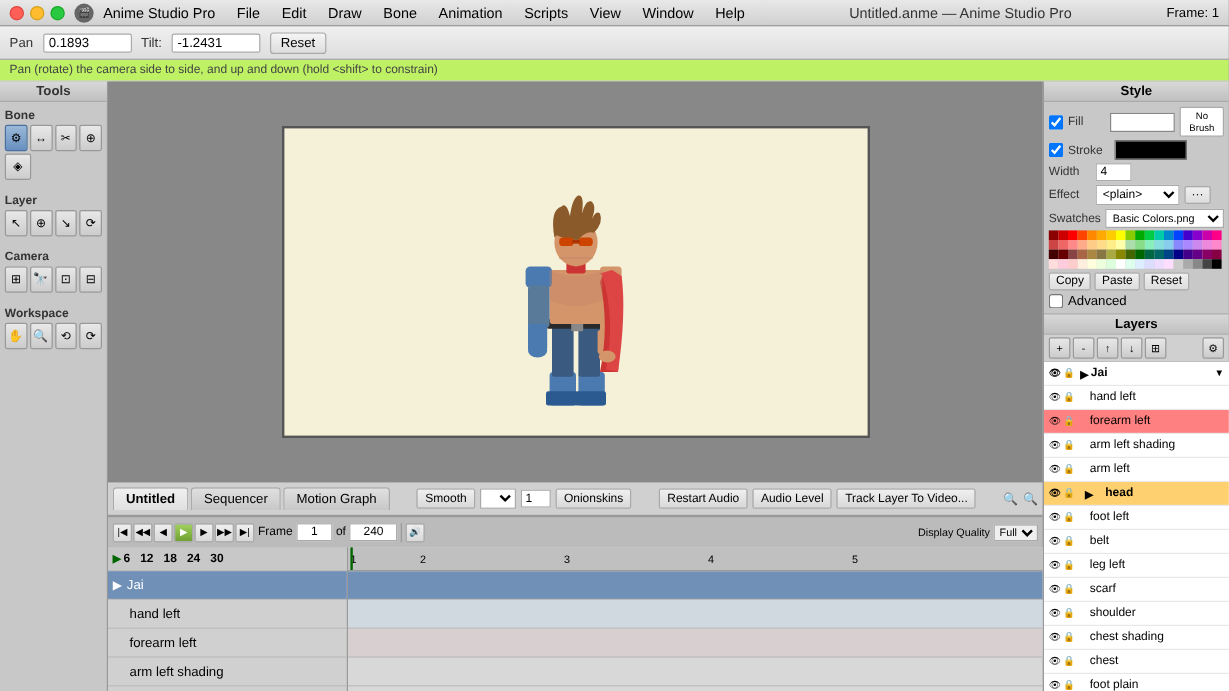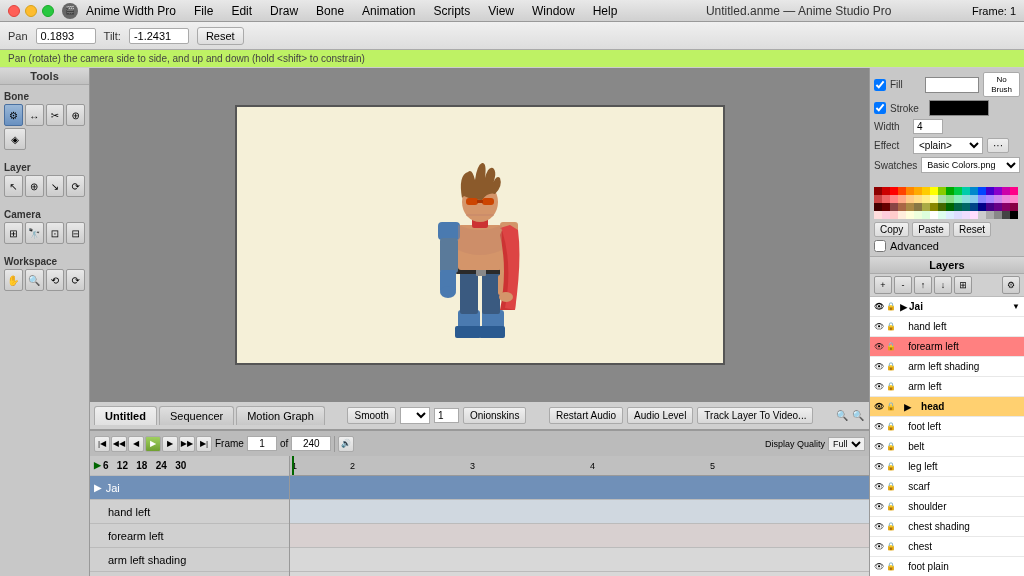--- a/index.html
+++ b/index.html
@@ -14,21 +14,21 @@
     .tl-yellow { background: #febc2e; border: 1px solid #d6a21b; }
     .tl-green { background: #28c840; border: 1px solid #1aab29; }
     .menu-items { display: flex; gap: 2px; }
     .menu-item { padding: 2px 8px; font-size: 12px; color: #000; cursor: pointer; border-radius: 3px; }
     .menubar-title { flex: 1; text-align: center; font-size: 12px; color: #333; }
     .menubar-right { display: flex; gap: 4px; align-items: center; }
 
     
     .toolbar { background: linear-gradient(to bottom, #f0f0f0, #ddd); height: 28px; display: flex; align-items: center; padding: 0 8px; border-bottom: 1px solid #aaa; gap: 8px; }
     .toolbar-label { font-size: 11px; color: #333; }
-    .toolbar-value { font-size: 11px; color: #000; padding: 1px 4px; background: white; border: 1px solid #aaa; border-radius: 2px; width: 60px; }
+    .toolbar-value { font-size: 11px; color: #000; padding: 1px 4px; background: white; border: 1px solid #aaa; border-radius: 2px; width: 74px; }
     .toolbar-btn { padding: 2px 8px; background: linear-gradient(to bottom, #f5f5f5, #ddd); border: 1px solid #aaa; border-radius: 3px; font-size: 11px; cursor: pointer; }
 
     
     .infobar { background: #bef264; height: 18px; display: flex; align-items: center; padding: 0 8px; border-bottom: 1px solid #ccc; font-size: 10px; color: #444; }
 
     
     .main-layout { display: flex; height: calc(576px - 22px - 28px - 18px); }
 
     
     .tools-panel { width: 90px; background: #c8c8c8; border-right: 1px solid #999; display: flex; flex-direction: column; }
@@ -56,21 +56,21 @@
     .right-panel { width: 155px; background: #c8c8c8; border-left: 1px solid #999; display: flex; flex-direction: column; overflow: hidden; }
 
     .style-panel { padding: 4px; }
     .style-row { display: flex; align-items: center; margin-bottom: 3px; gap: 4px; }
     .style-label { font-size: 10px; color: #333; width: 35px; }
     .color-swatch { width: 60px; height: 16px; border: 1px solid #888; }
     .style-input { width: 30px; padding: 1px 3px; font-size: 10px; border: 1px solid #aaa; background: white; }
     .no-brush-btn { padding: 2px 4px; background: white; border: 1px solid #aaa; border-radius: 2px; font-size: 9px; cursor: pointer; width: 40px; text-align: center; }
     .select-dropdown { font-size: 10px; border: 1px solid #aaa; background: white; padding: 1px; width: 70px; }
     .small-btn { padding: 1px 5px; background: linear-gradient(to bottom, #f0f0f0, #ddd); border: 1px solid #aaa; border-radius: 2px; font-size: 10px; cursor: pointer; }
-    .swatches-row { display: flex; align-items: center; gap: 4px; margin-bottom: 14px; }
+    .swatches-row { display: flex; align-items: center; gap: 4px; margin-bottom: 2px; }
     .swatches-label { font-size: 10px; color: #333; }
     .swatches-select { font-size: 9px; border: 1px solid #aaa; background: white; padding: 1px; flex: 1; }
     .color-grid { display: grid; grid-template-columns: repeat(18, 8px); gap: 0; margin-bottom: 3px; }
     .color-cell { width: 8px; height: 8px; }
     .advanced-row { display: flex; align-items: center; gap: 4px; }
     .checkbox { width: 12px; height: 12px; }
 
     .layers-panel { flex: 1; overflow: hidden; display: flex; flex-direction: column; }
     .layers-header { background: linear-gradient(to bottom, #d8d8d8, #c0c0c0); padding: 2px 6px; font-size: 11px; font-weight: bold; text-align: center; border-top: 1px solid #aaa; border-bottom: 1px solid #aaa; }
     .layers-toolbar { display: flex; align-items: center; padding: 2px 4px; gap: 2px; background: #d0d0d0; border-bottom: 1px solid #bbb; }
@@ -107,21 +107,21 @@
 <body>
 
 <div class="menubar">
   <div class="traffic-lights">
     <div class="traffic-light tl-red"></div>
     <div class="traffic-light tl-yellow"></div>
     <div class="traffic-light tl-green"></div>
   </div>
   <div class="app-icon">🎬</div>
   <div class="menu-items">
-    <div class="menu-item">Anime Width Pro</div>
+    <div class="menu-item">Anime Studio Pro</div>
     <div class="menu-item">File</div>
     <div class="menu-item">Edit</div>
     <div class="menu-item">Draw</div>
     <div class="menu-item">Bone</div>
     <div class="menu-item">Animation</div>
     <div class="menu-item">Scripts</div>
     <div class="menu-item">View</div>
     <div class="menu-item">Window</div>
     <div class="menu-item">Help</div>
   </div>
@@ -328,20 +328,21 @@
         <div class="timeline-track-content" style="background:#d0d8e0;"></div>
         <div class="timeline-track-content" style="background:#d8d0d0;"></div>
         <div class="timeline-track-content"></div>
         <div class="timeline-track-content"></div>
       </div>
     </div>
   </div>
 
   <div class="right-panel">
 
+    <div style="background:linear-gradient(to bottom,#d8d8d8,#c0c0c0); padding:2px 6px; font-size:11px; font-weight:bold; text-align:center; border-bottom:1px solid #aaa;">Style</div>
     <div class="style-panel">
       <div class="style-row">
         <input type="checkbox" checked="" class="checkbox" style="">
         <span class="style-label">Fill</span>
         <div class="color-swatch" style="background:white;"></div>
         <div class="no-brush-btn" style="font-size:8px;line-height:1.2;">No Brush</div>
       </div>
       <div class="style-row">
         <input type="checkbox" checked="" class="checkbox" style="">
         <span class="style-label">Stroke</span>

